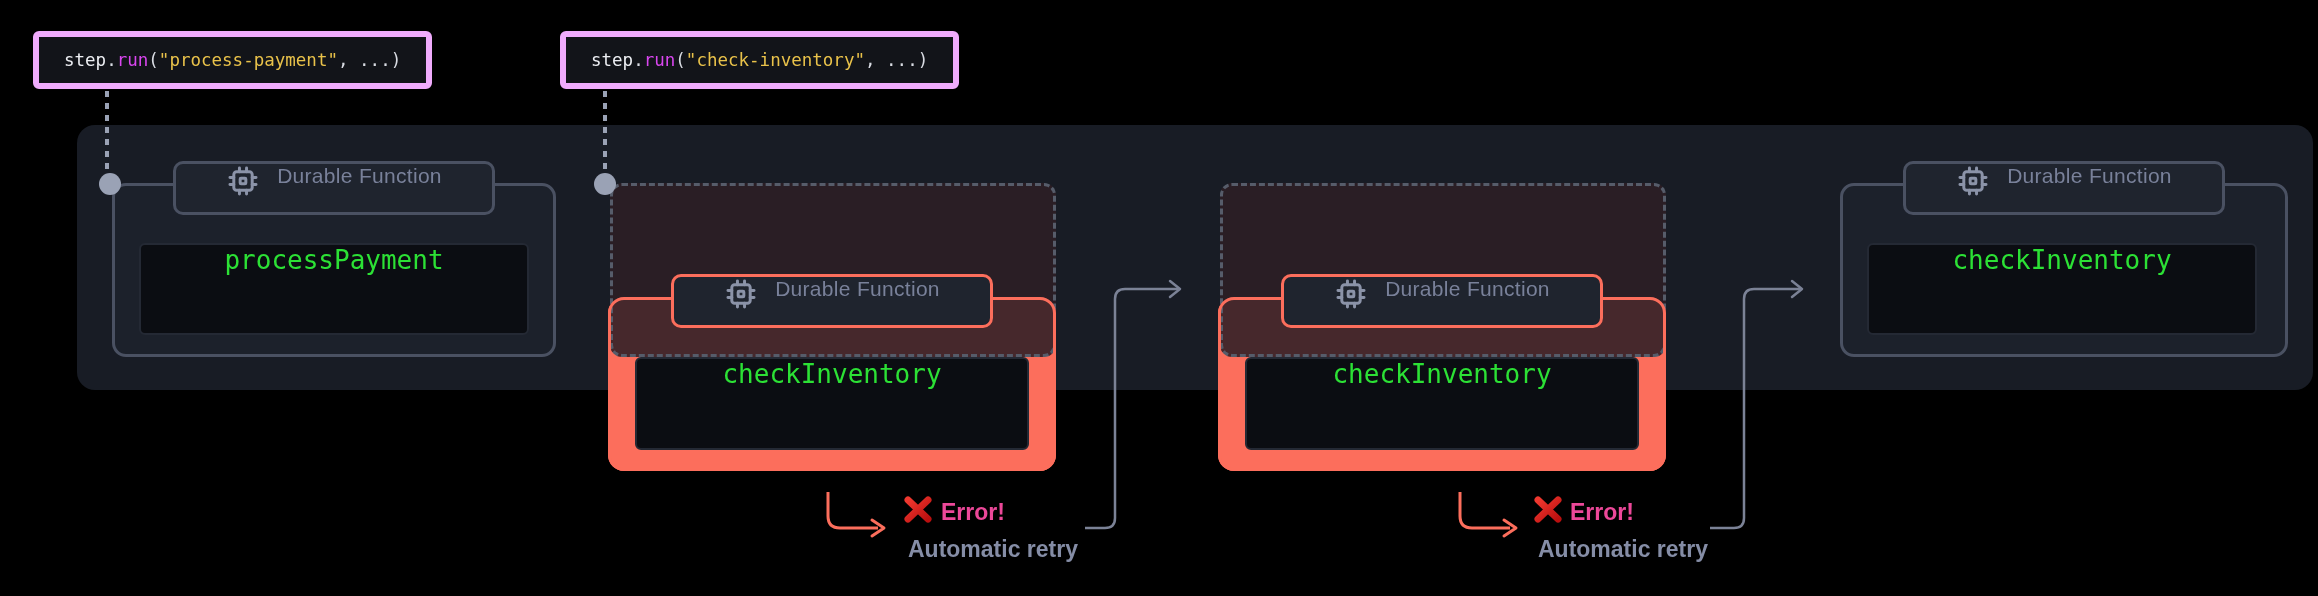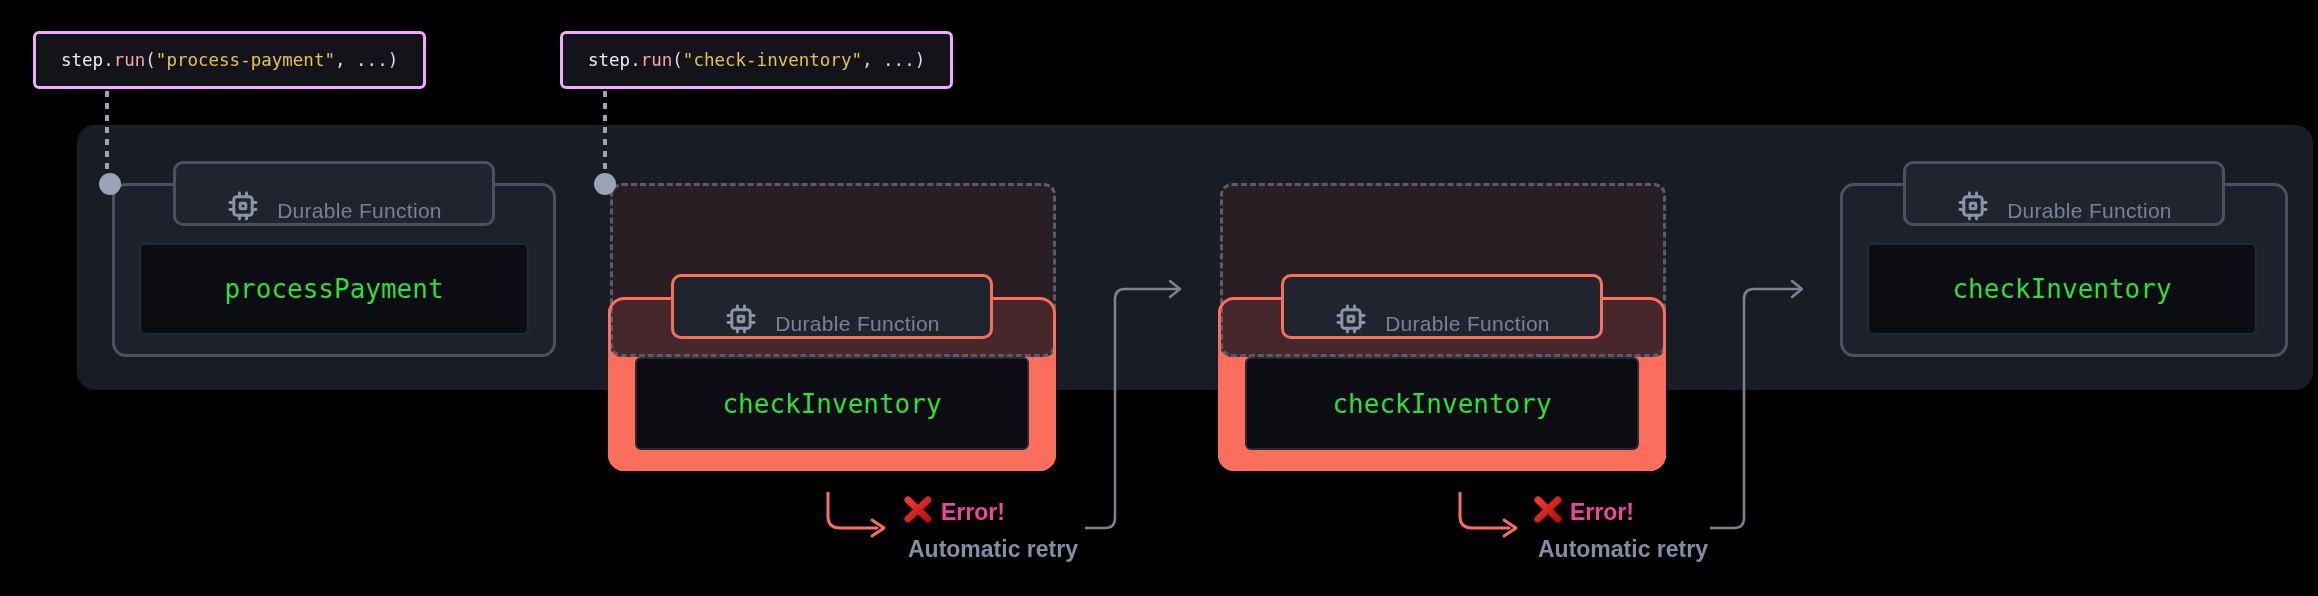--- a/index.html
+++ b/index.html
@@ -4,46 +4,46 @@
 <style>
   html,body{margin:0;padding:0;background:#000;}
   .canvas{position:relative;width:2318px;height:596px;background:#000;overflow:hidden;
           font-family:"Liberation Sans",sans-serif;}
   .abs{position:absolute;box-sizing:border-box;}
 
   
   .band{background:#181c25;border-radius:18px;z-index:0;}
 
   
-  .code-tooltip{height:58px;background:#121419;border:3px solid #f0abfc;border-radius:6px;
+  .code-tooltip{height:58px;background:#121419;border:6px solid #f0abfc;border-radius:6px;
     display:flex;align-items:center;padding:0 25px;z-index:8;
     font-family:"DejaVu Sans Mono",monospace;font-size:17.5px;white-space:pre;}
   .tok-obj{color:#eceef2;}
   .tok-punc{color:#d9dce3;}
-  .tok-fn{color:#fca5a5;}
+  .tok-fn{color:#d946ef;}
   .tok-str{color:#e9c24a;}
 
   
   .conn{width:4px;background:repeating-linear-gradient(to bottom,#9aa2b5 0 6px,transparent 6px 12px);z-index:7;}
   .dot{width:22px;height:22px;border-radius:50%;background:#9aa2b5;z-index:7;}
 
   
   .card{background:#1c212b;border:3px solid #4a5162;border-radius:14px;z-index:2;}
 
   
-  .badge{width:322px;height:65px;background:#1f242e;border:3px solid #4a5162;border-radius:10px;
-    display:flex;align-items:flex-end;justify-content:center;gap:17px;z-index:6;}
+  .badge{width:322px;height:54px;background:#1f242e;border:3px solid #4a5162;border-radius:10px;
+    display:flex;align-items:flex-start;justify-content:center;gap:17px;z-index:6;}
   .badge--error{border-color:#fc6e5c;}
   .badge-label{color:#79819a;font-size:21px;letter-spacing:.3px;}
   .chip{width:34px;height:34px;color:#8b93a8;display:flex;}
   .chip svg{width:100%;height:100%;}
 
   
   .fnbox{background:#0b0d12;border:2px solid #242934;border-radius:6px;
-    display:flex;align-items:center;justify-content:center;z-index:5;}
+    display:flex;justify-content:center;z-index:5;}
   .fn-name{font-family:"DejaVu Sans Mono",monospace;font-size:26px;color:#2ce135;}
 
   
   .ghost{border:3px dashed #565c6a;border-radius:12px;background:rgba(44,31,38,0.88);z-index:3;}
   .redfill{background:#fc6e5c;border-radius:16px;z-index:1;}
   .redborder{border:3.5px solid #fc6e5c;border-radius:16px;z-index:4;}
 
   
   .err-label{font-size:23px;font-weight:700;color:#ec4899;z-index:8;}
   .retry-label{font-size:23px;font-weight:700;color:#858da6;z-index:8;}

